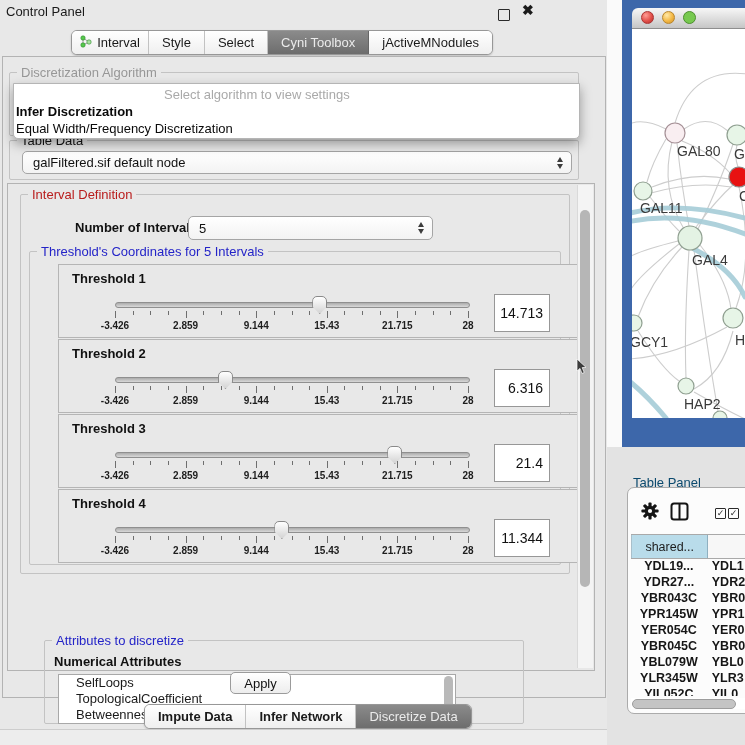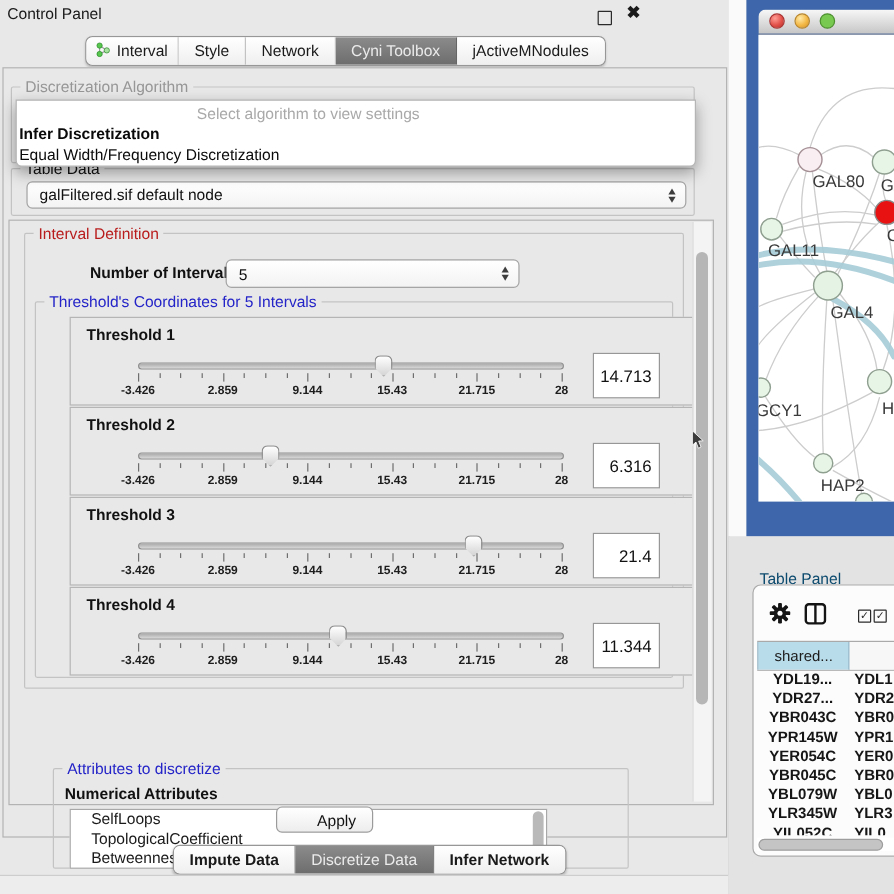--- a/index.html
+++ b/index.html
@@ -60,21 +60,21 @@
   .value-box{position:absolute;right:27px;top:29px;width:56px;height:38px;background:#fff;border:1px solid #979797;
              font-size:14px;color:#111;display:flex;align-items:center;justify-content:flex-end;padding-right:6px;box-sizing:border-box;}
 
   #attr-heading{position:absolute;left:46px;top:470px;font-size:13px;font-weight:bold;color:#111;}
   #attr-list{position:absolute;left:50px;top:490px;width:396px;height:48px;background:#fff;border:1px solid #a8a8a8;
              overflow:hidden;font-size:13px;color:#1a1a1a;}
   .attr-item{padding-left:17px;line-height:16px;white-space:nowrap;}
   #attr-scroll{position:absolute;left:436px;top:492px;width:9px;height:42px;background:#b9b9b9;border-radius:5px;}
 
   #apply-btn{position:absolute;left:227px;top:615px;width:59px;height:20px;background:linear-gradient(#ffffff,#ededed);
-             border:1px solid #9b9b9b;border-radius:5px;font-size:13px;color:#111;display:flex;align-items:center;justify-content:center;padding-left:20px;}
+             border:1px solid #9b9b9b;border-radius:5px;font-size:13px;color:#111;display:flex;align-items:center;justify-content:center;}
 
   #bottom-strip{position:absolute;left:0;top:729px;width:607px;height:16px;background:#ededed;border-top:1px solid #cdcdcd;}
 
   
   #right-gap{position:absolute;left:607px;top:0;width:15px;height:447px;background:#fafafa;}
   #net-blue{position:absolute;left:622px;top:0;width:123px;height:447px;background:#3d67aa;}
   #net-window{position:absolute;left:632px;top:8px;width:113px;height:442px;}
   #net-titlebar{position:absolute;left:0;top:0;width:113px;height:20px;border-radius:6px 0 0 0;
                 background:linear-gradient(#f7f7f7,#c6c6c6);border-bottom:1px solid #8e8e8e;}
   .tl{position:absolute;top:3px;width:13px;height:13px;border-radius:50%;box-sizing:border-box;}
@@ -125,21 +125,21 @@
           <circle cx="3" cy="10" r="2.2" fill="#57c84d" stroke="#2e8b2e" stroke-width="0.6"></circle>
           <circle cx="9" cy="7" r="2.2" fill="#a8e29f" stroke="#2e8b2e" stroke-width="0.6"></circle>
         </svg>
       </span>
       <span>Interval</span>
     </div>
     <div class="tab">
         <span>Style</span>
       </div>
     <div class="tab">
-        <span>Network</span>
+        <span>Select</span>
       </div>
     <div class="tab selected">
         <span>Cyni Toolbox</span>
       </div>
     <div class="tab">
         <span>jActiveMNodules</span>
       </div>
   </div>
 
   <div id="tab-content">
@@ -353,25 +353,25 @@
       </div>
     </div>
 
     <div id="apply-btn">Apply</div>
   </div>
 
   <div class="tabgroup" style="left:144px;top:704px;">
     <div class="tab" style="font-weight:bold;">
         <span>Impute Data</span>
       </div>
+    <div class="tab" style="font-weight:bold;">
+        <span>Infer Network</span>
+      </div>
     <div class="tab selected">
         <span>Discretize Data</span>
-      </div>
-    <div class="tab" style="font-weight:bold;">
-        <span>Infer Network</span>
       </div>
   </div>
 
   <div id="bottom-strip"></div>
 
   <div id="algo-popup">
     <div class="prompt">Select algorithm to view settings</div>
     <div class="item1">Infer Discretization</div>
     <div class="item2">Equal Width/Frequency Discretization</div>
   </div>

